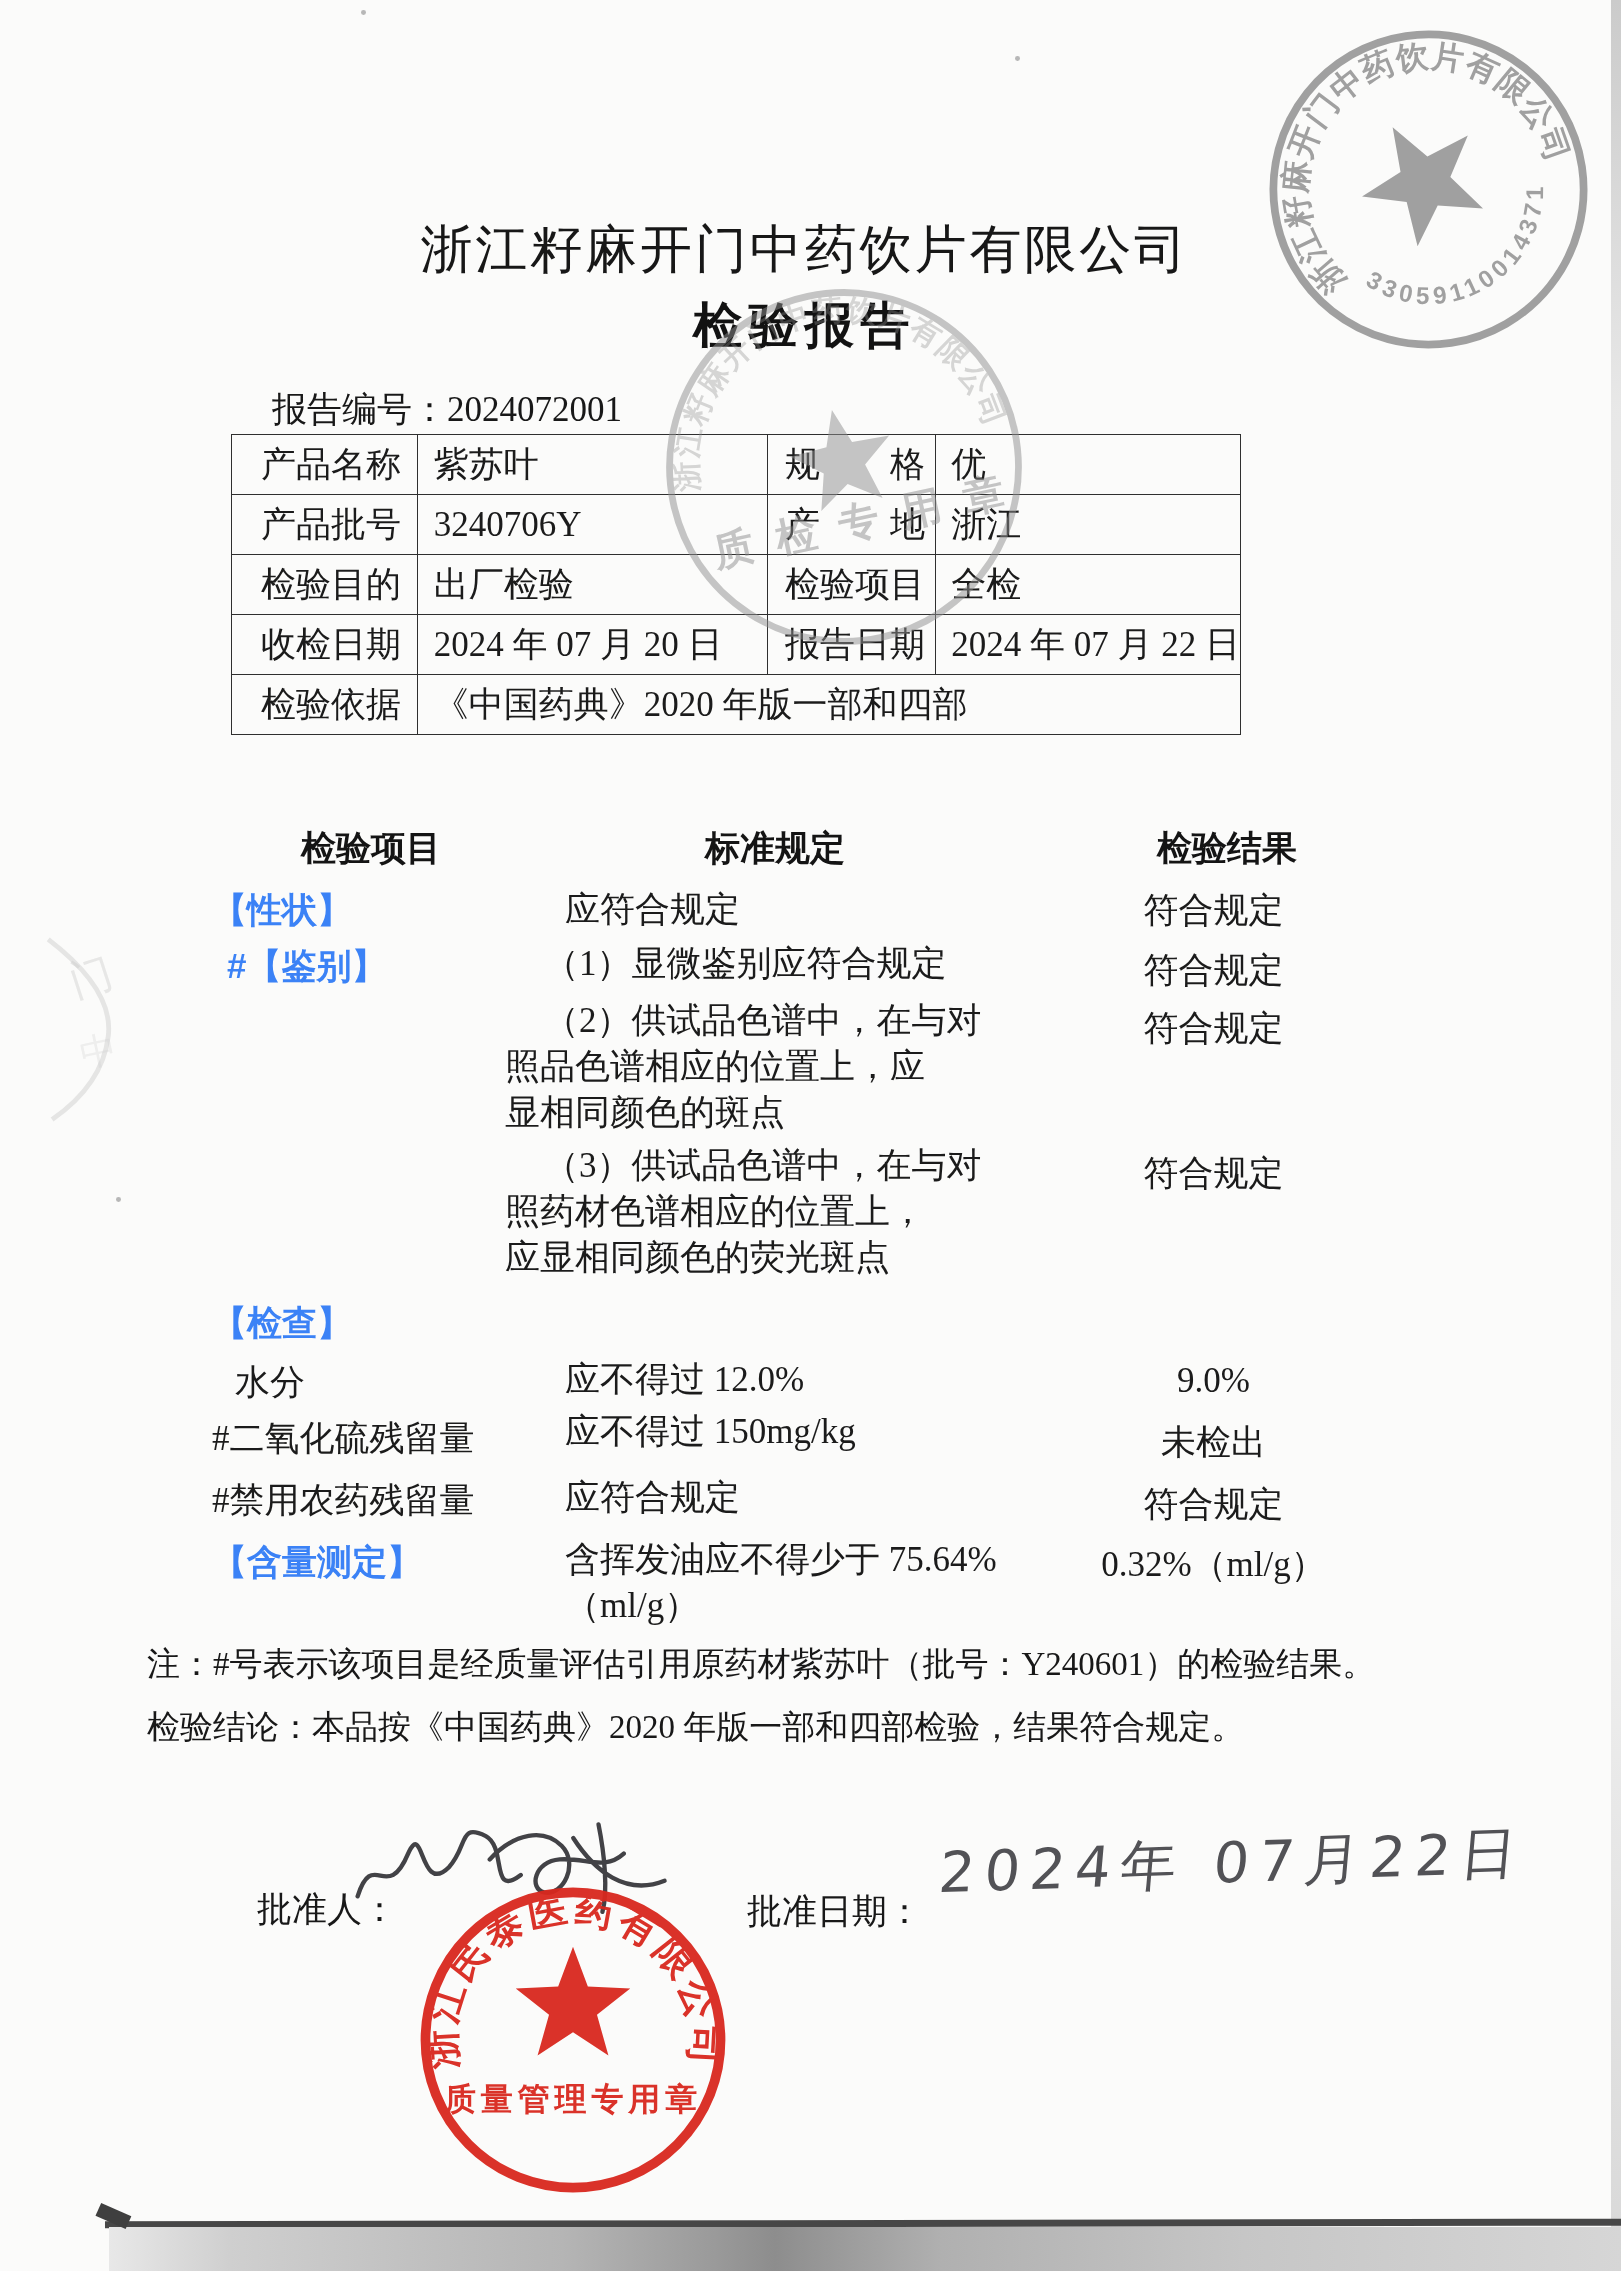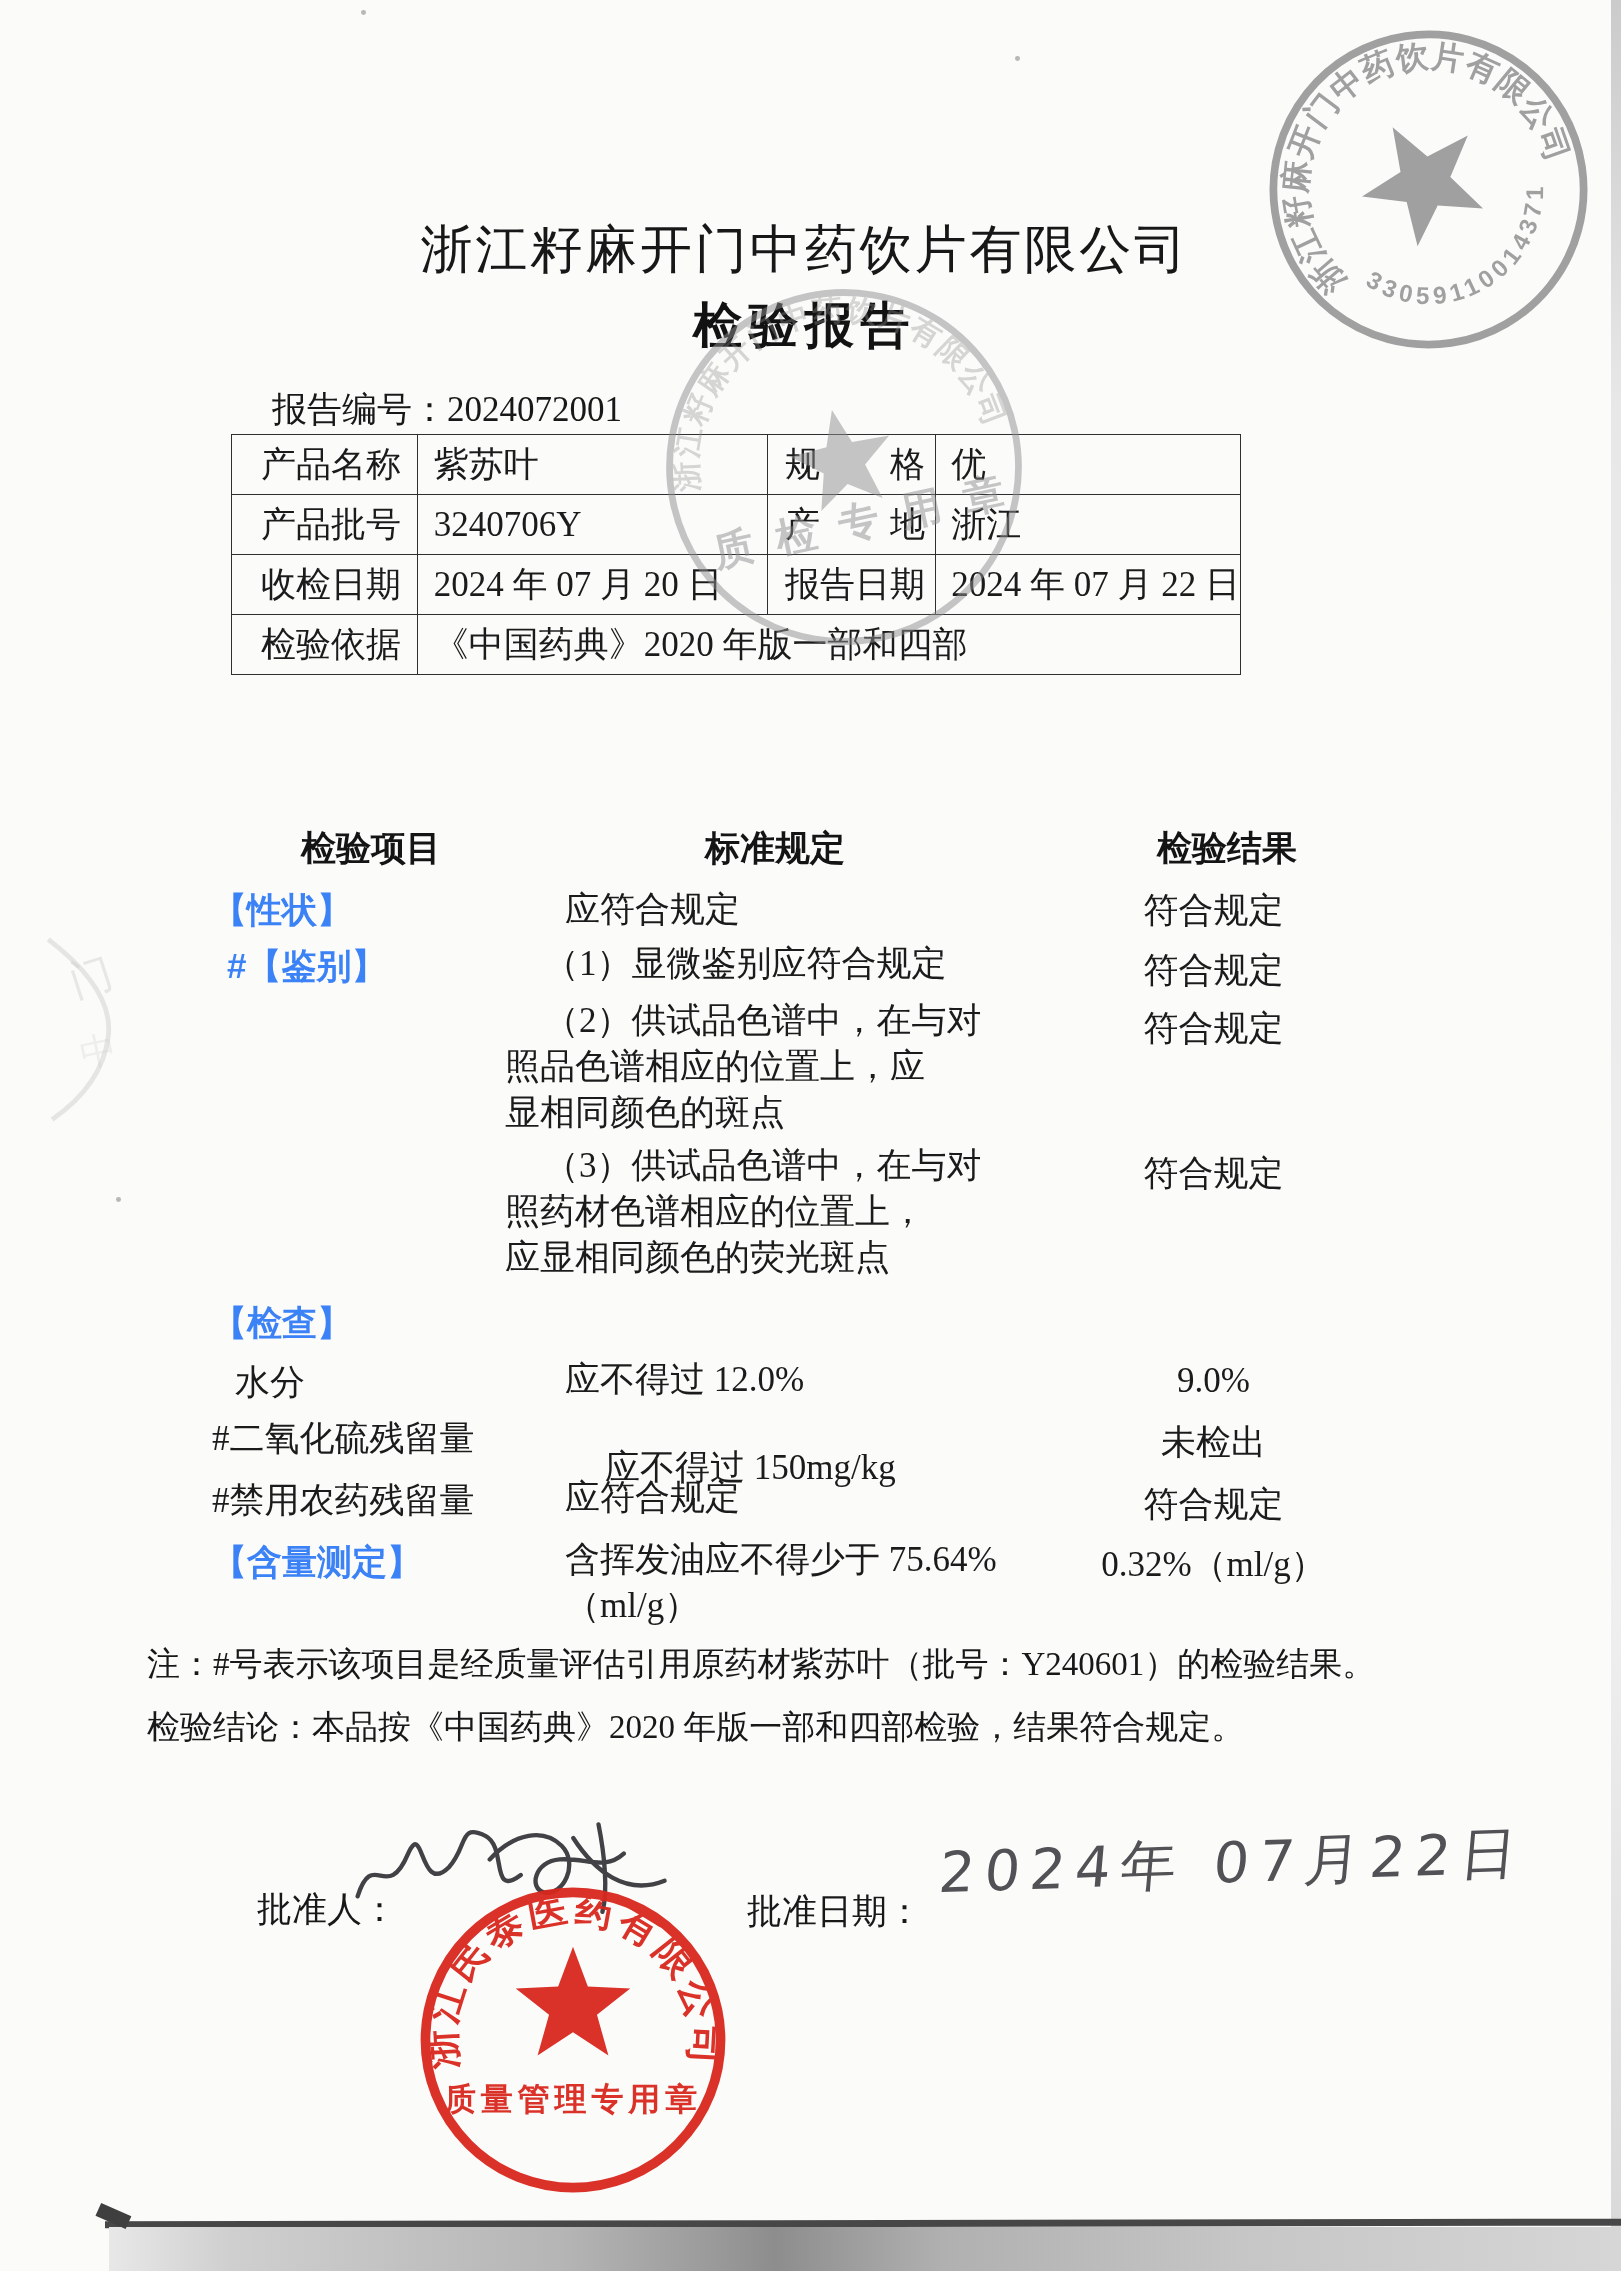--- a/index.html
+++ b/index.html
@@ -82,20 +82,26 @@
     <td class="lab2">规　　格</td>
     <td class="val2">优</td>
   </tr>
   <tr>
     <td class="lab1">产品批号</td>
     <td class="val1">3240706Y</td>
     <td class="lab2">产　　地</td>
     <td class="val2">浙江</td>
   </tr>
   <tr>
+    <td class="lab1">检验目的</td>
+    <td class="val1">出厂检验</td>
+    <td class="lab2">检验项目</td>
+    <td class="val2">全检</td>
+  </tr>
+  <tr>
     <td class="lab1">收检日期</td>
     <td class="val1">2024 年 07 月 20 日</td>
     <td class="lab2">报告日期</td>
     <td class="val2">2024 年 07 月 22 日</td>
   </tr>
   <tr>
     <td class="lab1">检验依据</td>
     <td class="val1" colspan="3">《中国药典》2020 年版一部和四部</td>
   </tr>
 </tbody>
@@ -131,21 +137,21 @@
   <div>
     <span class="itm bold" style="top:475px;">【检查】</span>
   </div>
   <div>
     <span class="itm" style="top:534px;left:235px;">水分</span>
     <span class="std" style="top:532px;">应不得过 12.0%</span>
     <span class="res" style="top:536px;">9.0%</span>
   </div>
   <div>
     <span class="itm" style="top:590px;">#二氧化硫残留量</span>
-    <span class="std" style="top:620px;margin-left:40px;">应不得过 150mg/kg</span>
+    <span class="std" style="top:584px;">应不得过 150mg/kg</span>
     <span class="res" style="top:594px;">未检出</span>
   </div>
   <div>
     <span class="itm" style="top:652px;">#禁用农药残留量</span>
     <span class="std" style="top:650px;">应符合规定</span>
     <span class="res" style="top:656px;">符合规定</span>
   </div>
   <div>
     <span class="itm bold" style="top:714px;">【含量测定】</span>
     <span class="std" style="top:712px;">含挥发油应不得少于 75.64%

